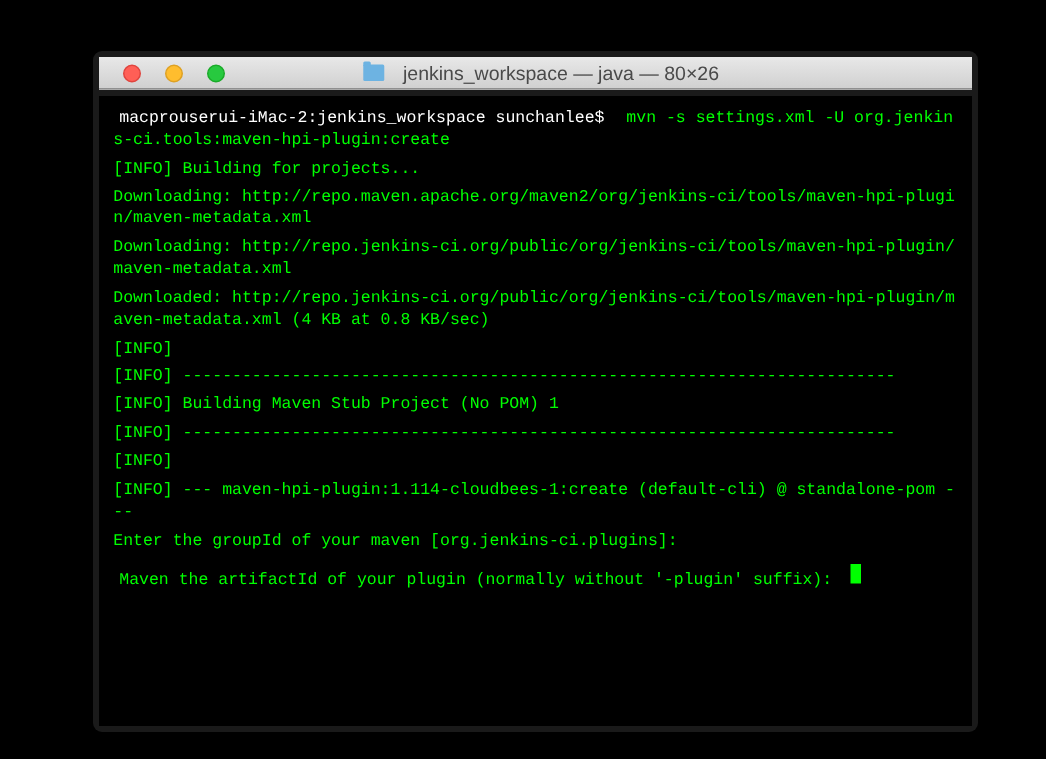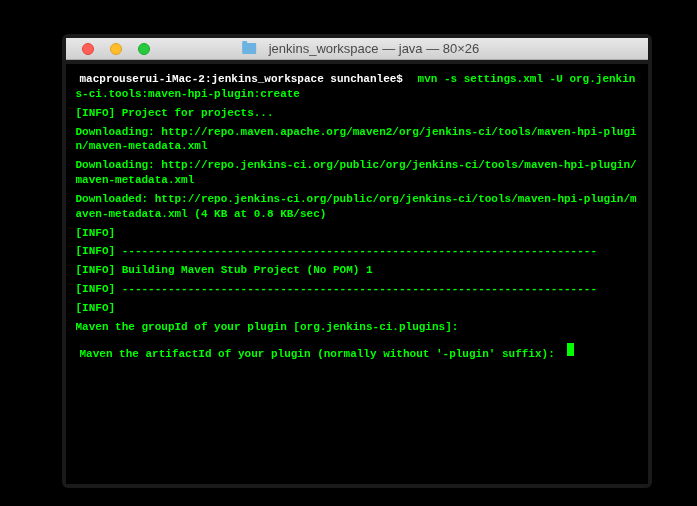--- a/index.html
+++ b/index.html
@@ -78,21 +78,20 @@
       padding: 4px 6px;
       height: 420px;
       font-size: 11px;
       line-height: 1.35;
       color: #fff;
       overflow: hidden;
     }
     .line {
       white-space: pre-wrap;
       word-break: break-all;
-      font-weight: bold;
     }
     .green { color: #00ff00; }
     .white { color: #ffffff; }
     .cursor {
       display: inline-block;
       width: 7px;
       height: 13px;
       background: #00ff00;
       vertical-align: text-bottom;
       margin-left: 2px;
@@ -108,25 +107,26 @@
       <div class="light yellow"></div>
       <div class="light green"></div>
     </div>
     <div class="title-content">
       <span class="folder-icon"></span>
       <span>jenkins_workspace — java — 80×26</span>
     </div>
   </div>
   <div class="terminal-body">
     <div class="line"><span class="white">macprouserui-iMac-2:jenkins_workspace sunchanlee$ </span><span class="green">mvn -s settings.xml -U org.jenkins-ci.tools:maven-hpi-plugin:create</span></div>
-    <div class="line green">[INFO] Project for projects...</div>
+    <div class="line green">[INFO] Building for projects...</div>
     <div class="line green">Downloading: http://repo.maven.apache.org/maven2/org/jenkins-ci/tools/maven-hpi-plugin/maven-metadata.xml</div>
     <div class="line green">Downloading: http://repo.jenkins-ci.org/public/org/jenkins-ci/tools/maven-hpi-plugin/maven-metadata.xml</div>
     <div class="line green">Downloaded: http://repo.jenkins-ci.org/public/org/jenkins-ci/tools/maven-hpi-plugin/maven-metadata.xml (4 KB at 0.8 KB/sec)</div>
     <div class="line green">[INFO]                                                                         </div>
     <div class="line green">[INFO] ------------------------------------------------------------------------</div>
     <div class="line green">[INFO] Building Maven Stub Project (No POM) 1</div>
     <div class="line green">[INFO] ------------------------------------------------------------------------</div>
     <div class="line green">[INFO]</div>
-    <div class="line green">Maven the groupId of your plugin [org.jenkins-ci.plugins]:</div>
+    <div class="line green">[INFO] --- maven-hpi-plugin:1.114-cloudbees-1:create (default-cli) @ standalone-pom ---</div>
+    <div class="line green">Enter the groupId of your maven [org.jenkins-ci.plugins]:</div>
     <div class="line"><span class="green">Maven the artifactId of your plugin (normally without '-plugin' suffix): </span><span class="cursor"></span></div>
   </div>
 </div>
 
 </body></html>

